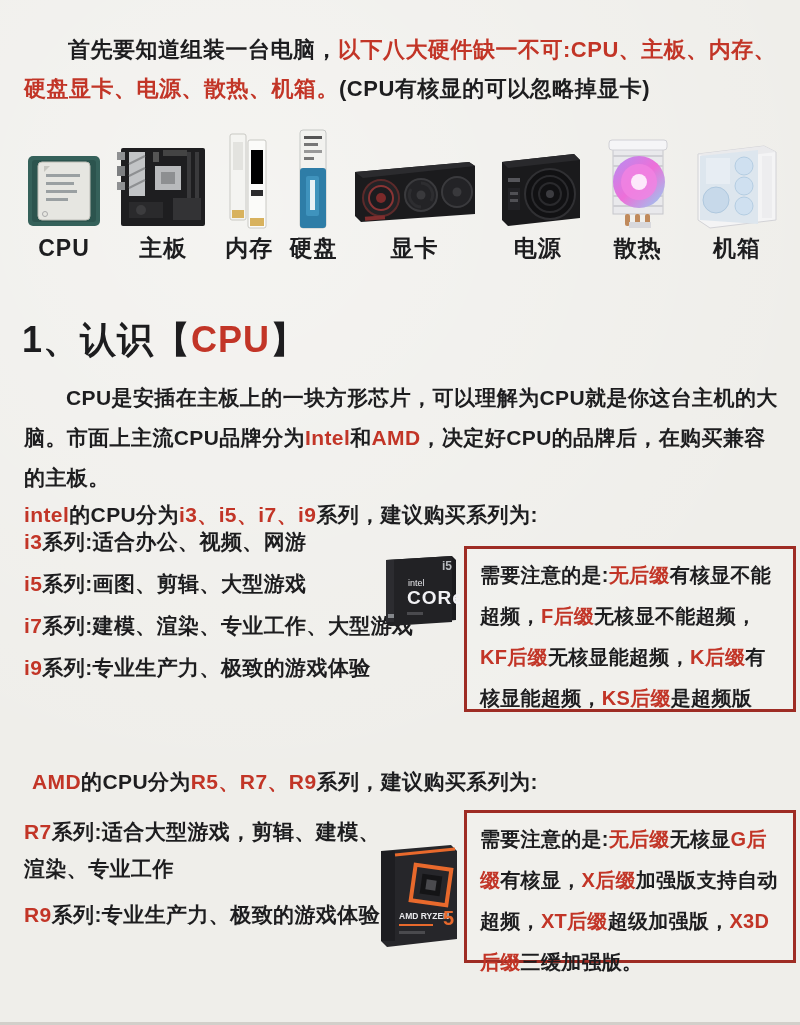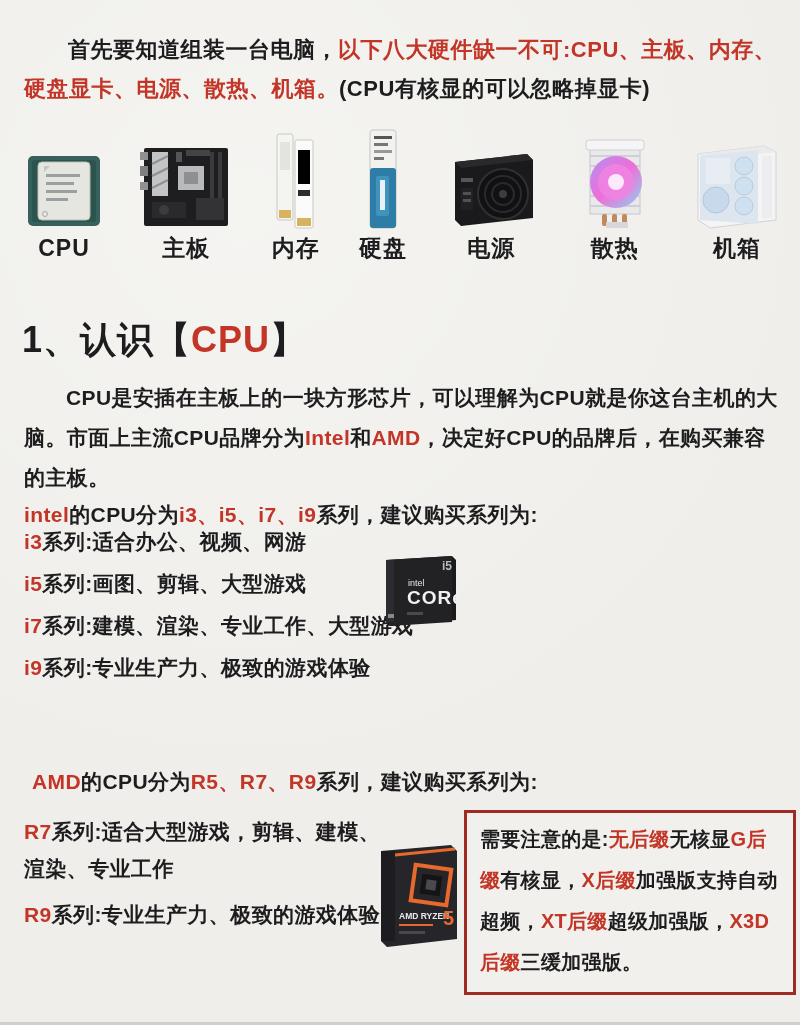--- a/index.html
+++ b/index.html
@@ -51,21 +51,21 @@
 
   .product-box{position:absolute;}
   .intel-box{left:374px;top:552px;}
   .amd-box{left:371px;top:841px;}
 
   .note{position:absolute;left:464px;width:332px;box-sizing:border-box;
         border:3px solid #9e2c24;background:rgba(255,255,255,.12);
         padding:6px 13px 8px 13px;
         font-size:20px;font-weight:700;line-height:41px;letter-spacing:.3px;}
   .note1{top:546px;height:166px;}
-  .note2{top:810px;height:185px;}
+  .note2{top:810px;height:153px;}
 </style>
 </head>
 <body>
 
 <div class="page">
 
   <div class="intro rich"><span>首先要知道组装一台电脑，</span><span class="red">以下八大硬件缺一不可:CPU、主板、内存、硬盘显卡、电源、散热、机箱。</span><span>(CPU有核显的可以忽略掉显卡)</span></div>
 
   <div class="hw-row">
 
@@ -137,20 +137,38 @@
           <rect x="8" y="22" width="18" height="3" fill="#999"></rect>
           <rect x="8" y="29" width="10" height="3" fill="#777"></rect>
           <rect x="4" y="40" width="26" height="60" rx="3" fill="#2e7da7"></rect>
           <rect x="10" y="48" width="13" height="40" rx="2" fill="#3f93bd"></rect>
           <rect x="14" y="52" width="5" height="30" fill="#e8f1f6"></rect>
         </svg>
       </div>
       <div class="hw-label">硬盘</div>
     </div>
 
+    <div class="hw-item">
+      <div class="hw-img">
+        <svg width="124" height="72" viewBox="0 0 124 72">
+          <path d="M2 14 L116 4 L122 8 L122 56 L8 64 L2 58 Z" fill="#1b1b1d"></path>
+          <path d="M2 14 L116 4 L122 8 L10 20 Z" fill="#2b2b2e"></path>
+          <circle cx="28" cy="40" r="18" fill="#232326" stroke="#5c2a2a" stroke-width="2"></circle>
+          <circle cx="28" cy="40" r="12" fill="#1c1c1f" stroke="#8a3434" stroke-width="2"></circle>
+          <circle cx="28" cy="40" r="5" fill="#7c2a2a"></circle>
+          <circle cx="68" cy="37" r="16" fill="#232326" stroke="#3a3a3d" stroke-width="2"></circle>
+          <path d="M68 25 a12 12 0 0 1 10 18 M68 49 a12 12 0 0 1 -10 -18" stroke="#2d2d30" stroke-width="3" fill="none"></path>
+          <circle cx="68" cy="37" r="4.5" fill="#39393c"></circle>
+          <circle cx="104" cy="34" r="15" fill="#232326" stroke="#3a3a3d" stroke-width="2"></circle>
+          <circle cx="104" cy="34" r="4.5" fill="#39393c"></circle>
+          <rect x="12" y="58" width="20" height="4" fill="#802e2e" transform="rotate(-4 22 60)"></rect>
+        </svg>
+      </div>
+      <div class="hw-label">显卡</div>
+    </div>
 
     <div class="hw-item">
       <div class="hw-img">
         <svg width="92" height="82" viewBox="0 0 92 82">
           <path d="M10 14 L82 6 L88 12 L88 70 L16 78 L10 72 Z" fill="#1a1a1c"></path>
           <path d="M10 14 L82 6 L88 12 L16 20 Z" fill="#29292c"></path>
           <circle cx="58" cy="46" r="25" fill="#111113"></circle>
           <circle cx="58" cy="46" r="25" fill="none" stroke="#303033" stroke-width="2"></circle>
           <circle cx="58" cy="46" r="18" fill="none" stroke="#2a2a2d" stroke-width="2"></circle>
           <circle cx="58" cy="46" r="11" fill="none" stroke="#2a2a2d" stroke-width="2"></circle>
@@ -229,20 +247,21 @@
       <path d="M12 8 L78 4 L78 70 L16 74 L12 70 Z" fill="#222225"></path>
       <rect x="12" y="8" width="8" height="62" fill="#2c2c30"></rect>
       <text x="68" y="18" font-size="12" font-weight="bold" fill="#b8bbbf" font-family="Liberation Sans, sans-serif">i5</text>
       <text x="34" y="34" font-size="9" fill="#e6e6e9" font-family="Liberation Sans, sans-serif">intel</text>
       <text x="33" y="52" font-size="19" font-weight="bold" letter-spacing="1" fill="#f1f1f4" font-family="Liberation Sans, sans-serif">CORe</text>
       <rect x="33" y="60" width="16" height="3" fill="#4a4a4e"></rect>
       <rect x="14" y="62" width="6" height="4" fill="#85888c"></rect>
     </svg>
   </div>
 
+  <div class="note note1 rich"><span>需要注意的是:</span><span class="red">无后缀</span><span>有核显不能超频，</span><span class="red">F后缀</span><span>无核显不能超频，</span><span class="red">KF后缀</span><span>无核显能超频，</span><span class="red">K后缀</span><span>有核显能超频，</span><span class="red">KS后缀</span><span>是超频版</span></div>
 
   <div class="lead amd-lead rich"><span class="red">AMD</span><span>的CPU分为</span><span class="red">R5、R7、R9</span><span>系列，建议购买系列为:</span></div>
 
   <div class="series amd-series">
     <div class="series-line rich"><span class="red">R7</span><span>系列:适合大型游戏，剪辑、建模、渲染、专业工作</span></div>
     <div class="series-line rich"><span class="red">R9</span><span>系列:专业生产力、极致的游戏体验</span></div>
   </div>
 
   <div class="product-box amd-box">
     <svg width="94" height="110" viewBox="0 0 94 110">

